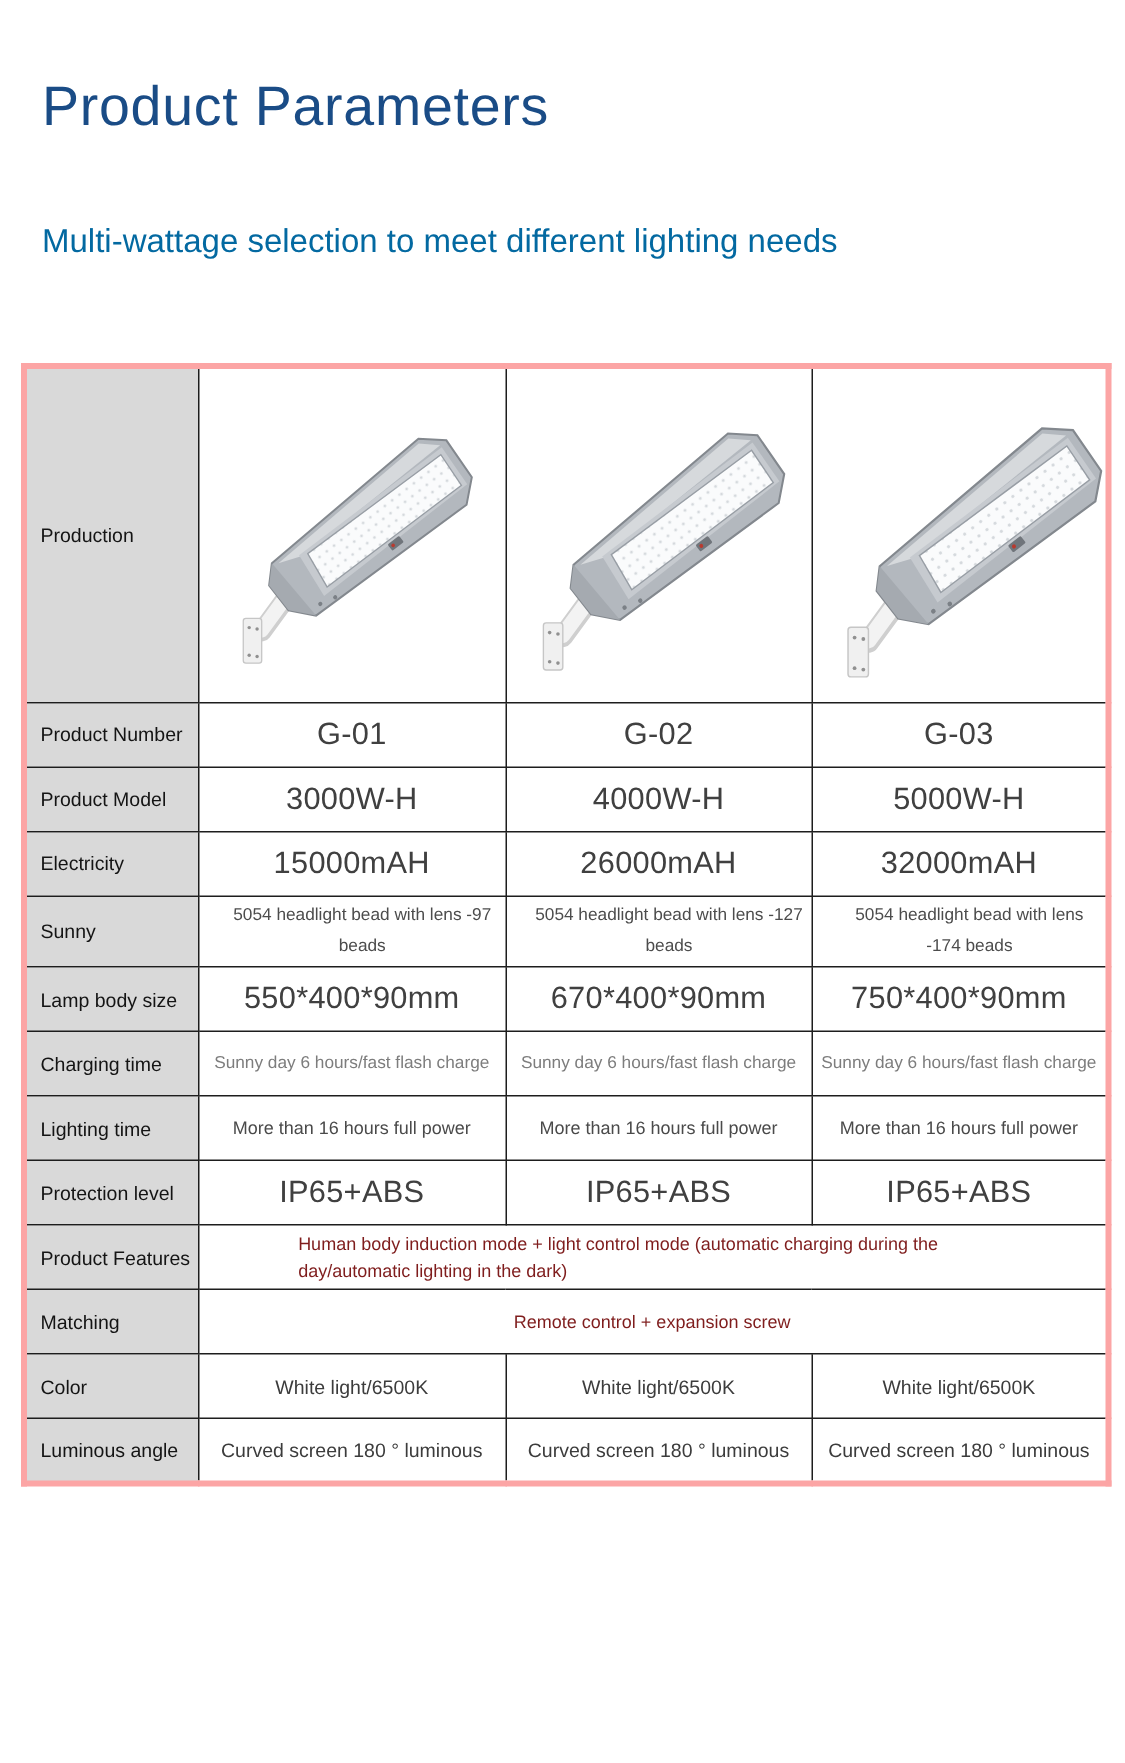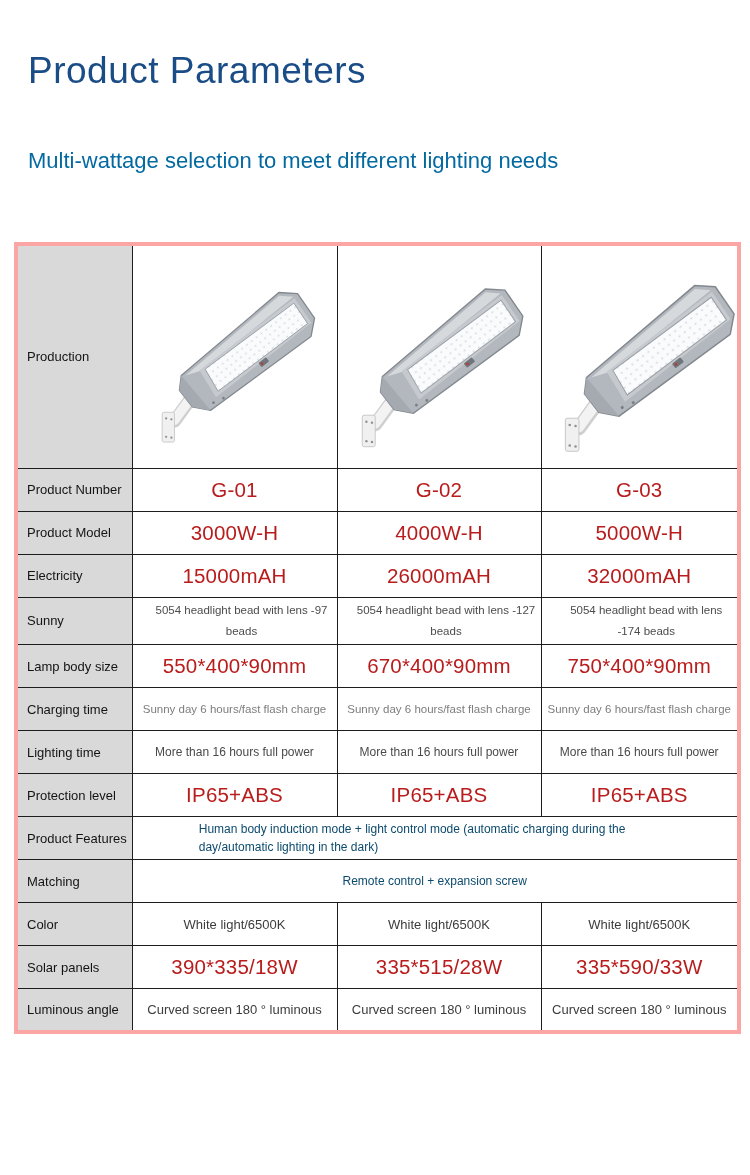--- a/index.html
+++ b/index.html
@@ -32,30 +32,30 @@
   td { border:1.5px solid #1d1d1d; overflow:hidden; background:#ffffff; }
   tr.r-std  { height:43px; }
   tr.r-prod { height:224px; }
   td.lbl {
     background:#d9d9d9;
     font-size:13px; color:#141414;
     text-align:left; vertical-align:middle;
     padding:0 4px 0 9px;
   }
   td.val { text-align:center; vertical-align:middle; }
-  .v-lg   { font-size:20.5px; color:#b91c1c; letter-spacing:0.2px; }
+  .v-lg   { font-size:20.5px; color:#404040; letter-spacing:0.2px; }
   .v-left {
     font-size:11.5px; color:#4c4c4c;
     text-align:left; vertical-align:middle;
     padding:2px 2px 2px 16px; line-height:1.85;
   }
   .v-sm-gray { font-size:11.5px; color:#7d7d7d; padding:0; }
   .v-sm-dark { font-size:12px;   color:#4a4a4a; }
   .v-md      { font-size:13px;   color:#3c3c3c; }
-  .v-span    { font-size:12px;   color:#0c4a6e; }
+  .v-span    { font-size:12px;   color:#7f1d1d; }
   .feat {
     display:inline-block; max-width:472px;
     text-align:left; line-height:1.5;
   }
   td.img { text-align:center; vertical-align:middle; }
   svg.lamp { display:inline-block; vertical-align:middle; }
   .svg-defs { position:absolute; width:0; height:0; overflow:hidden; }
 </style>
 </head>
 <body>
@@ -190,26 +190,20 @@
     </tr>
 
     <tr class="r-std">
       <td class="lbl">Color</td>
       <td class="val v-md">White light/6500K</td>
       <td class="val v-md">White light/6500K</td>
       <td class="val v-md">White light/6500K</td>
     </tr>
 
 
-    <tr class="r-std">
-      <td class="lbl">Solar panels</td>
-      <td class="val v-lg">390*335/18W</td>
-      <td class="val v-lg">335*515/28W</td>
-      <td class="val v-lg">335*590/33W</td>
-    </tr>
 
     <tr class="r-std">
       <td class="lbl">Luminous angle</td>
       <td class="val v-md">Curved screen 180 ° luminous</td>
       <td class="val v-md">Curved screen 180 ° luminous</td>
       <td class="val v-md">Curved screen 180 ° luminous</td>
     </tr>
 
   </tbody>
 </table>

